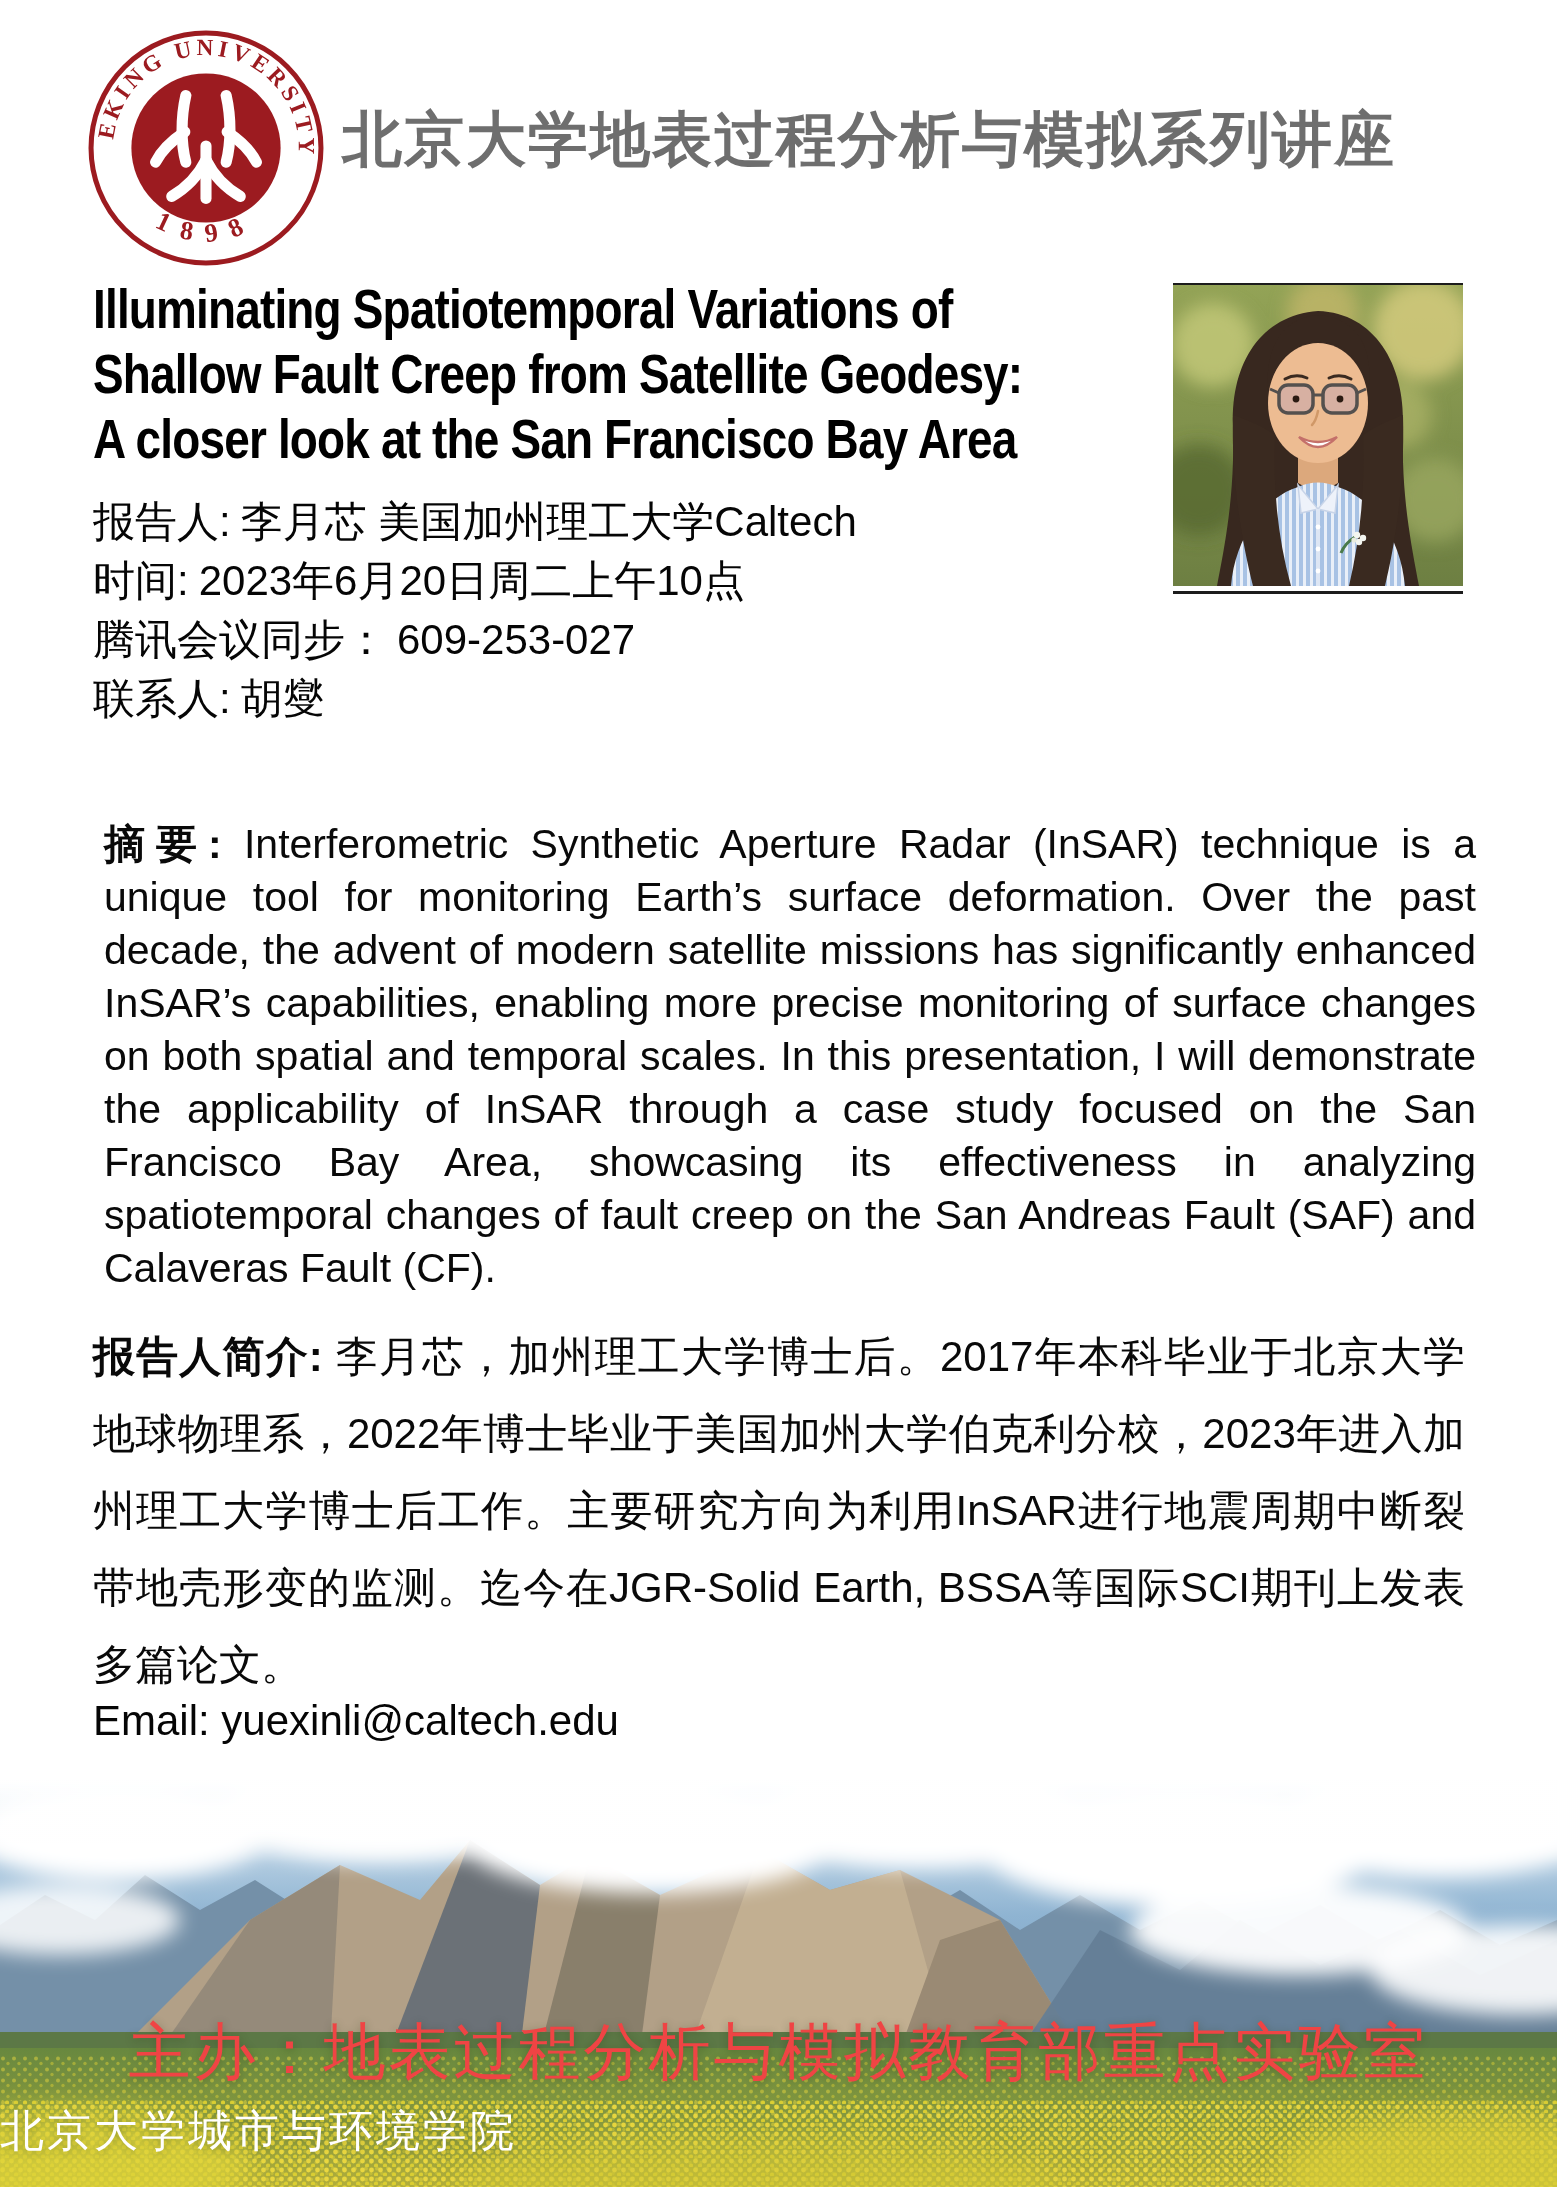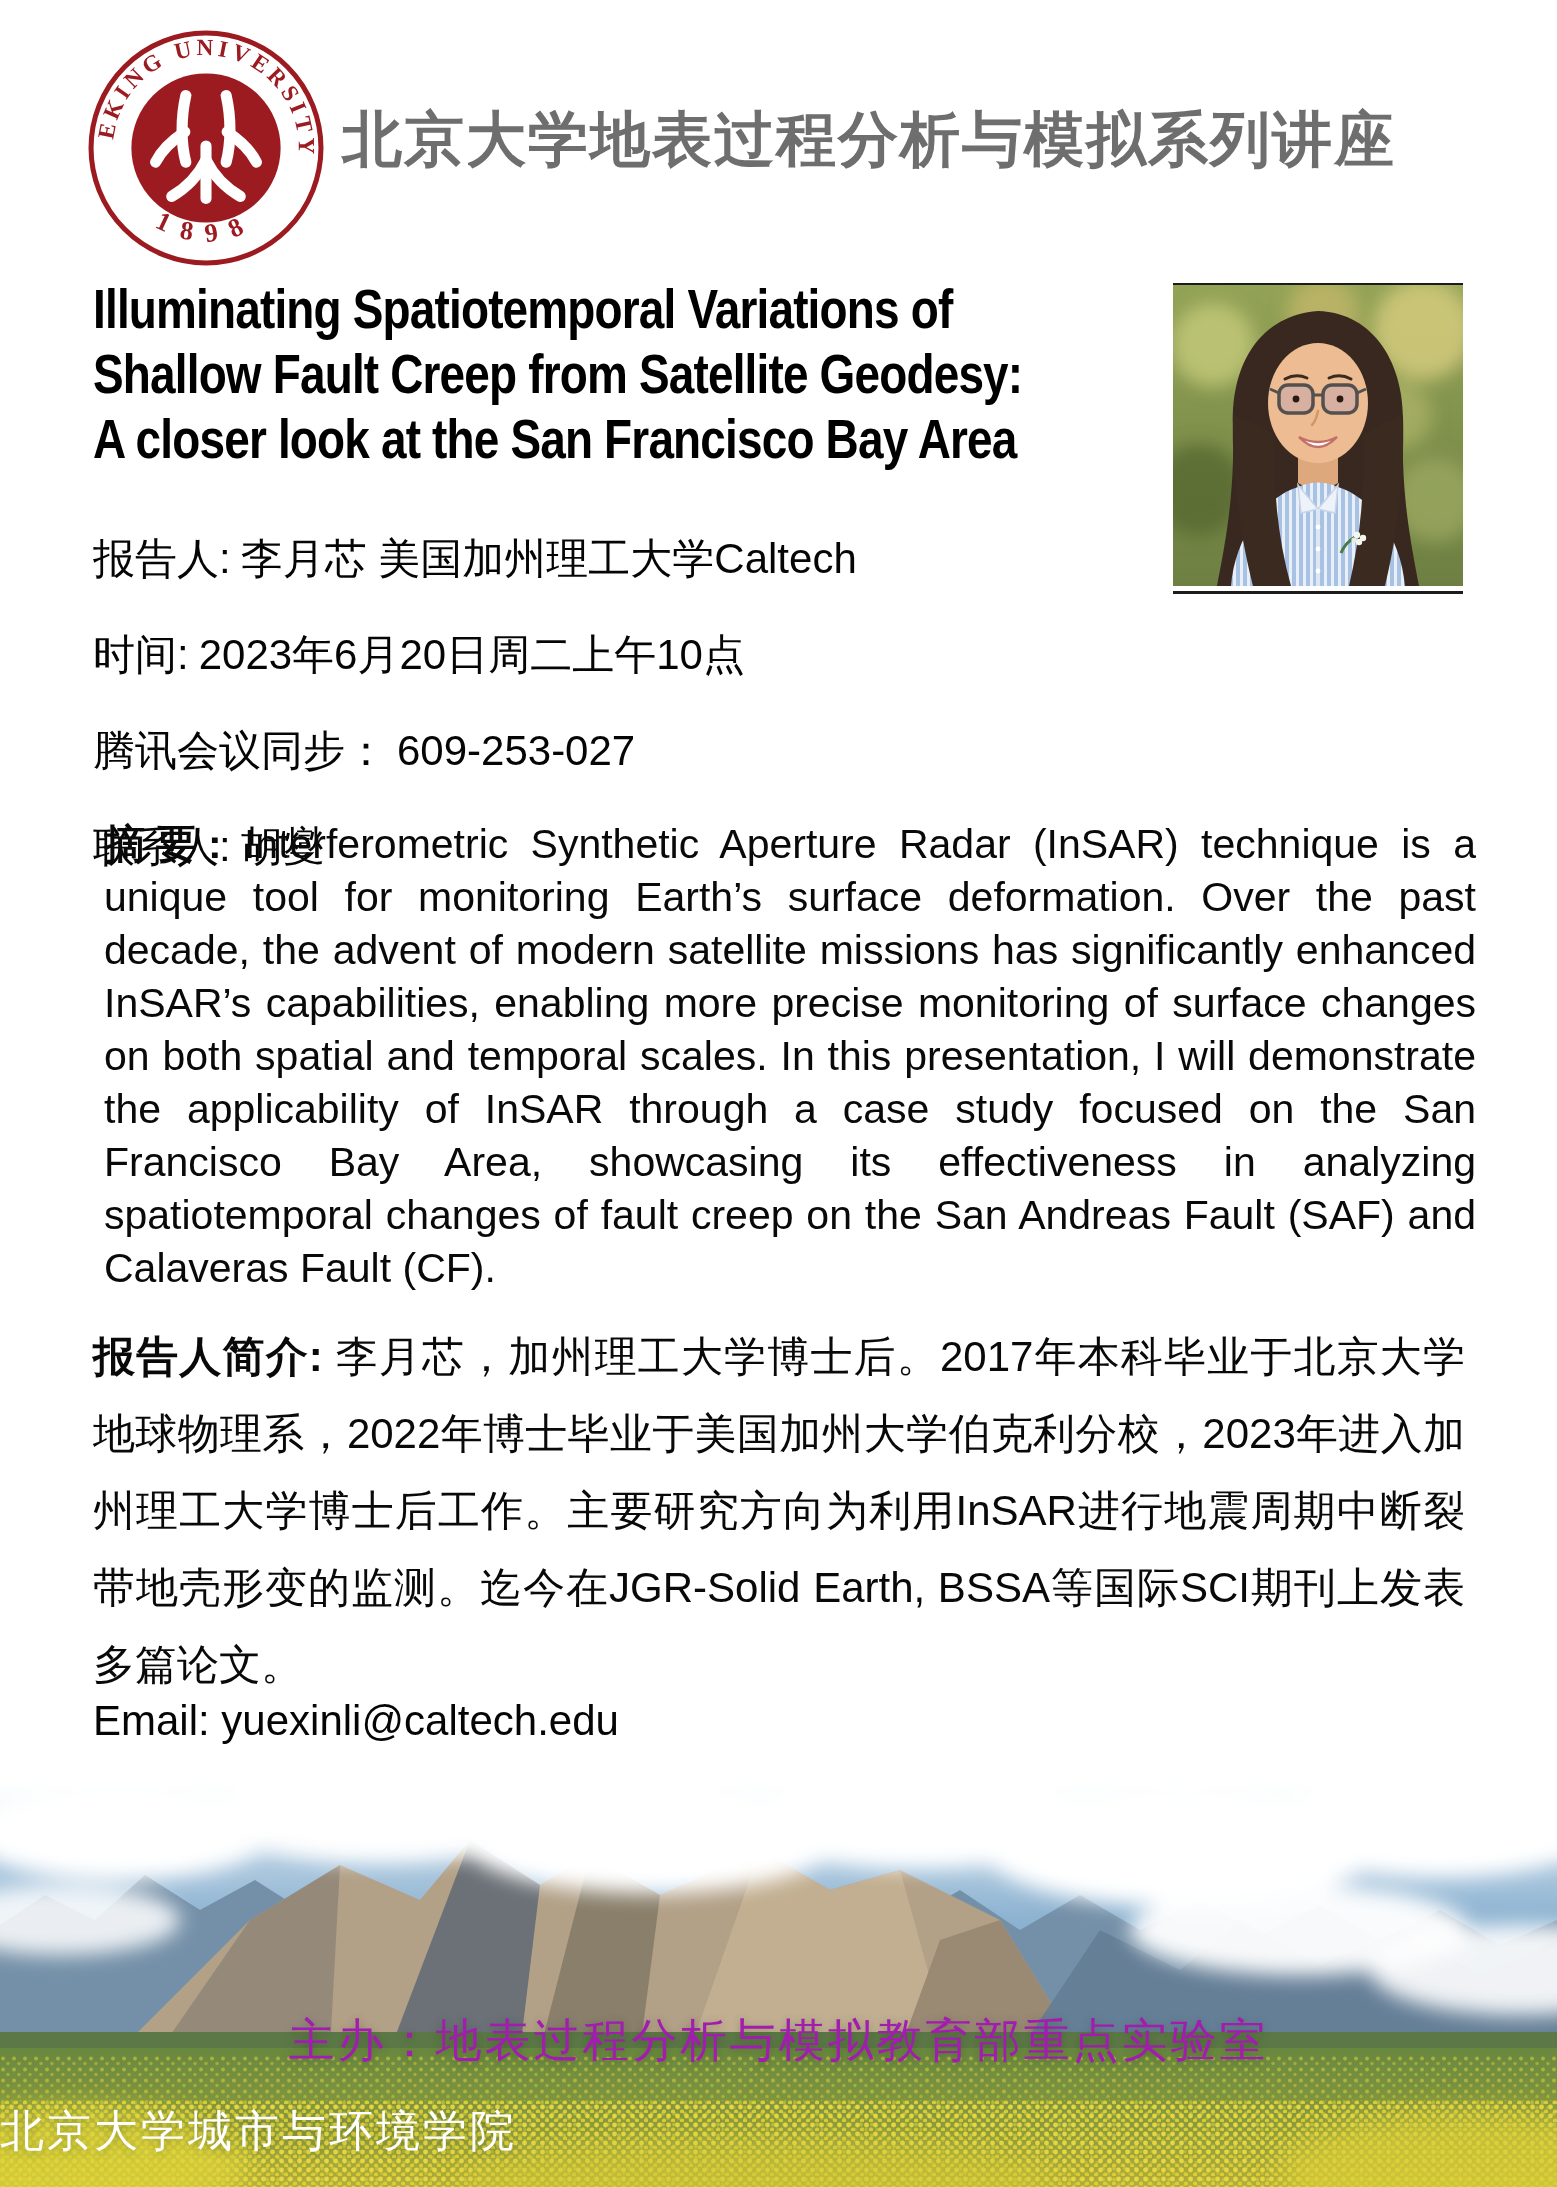--- a/index.html
+++ b/index.html
@@ -28,21 +28,21 @@
   
   .photo{
     position:absolute;left:1173px;top:283px;width:290px;height:306px;
     border-top:2px solid #1c1c1c;border-bottom:3px solid #1c1c1c;
   }
   
   .details{
     position:absolute;left:93px;top:492px;width:1080px;
     font-size:42px;line-height:59px;color:#050505;
   }
-  .details .row{white-space:nowrap;margin-top:37px;}
+  .details .row{white-space:nowrap;}
   .details .lbl{margin-right:10px;}
   
   .abstract{
     position:absolute;left:104px;top:818px;width:1372px;
     font-size:41px;line-height:53px;text-align:justify;color:#090909;
   }
   .para-label{font-weight:700;}
   
   .bio{
     position:absolute;left:93px;top:1318px;width:1372px;
@@ -53,21 +53,21 @@
     position:absolute;left:93px;top:1697px;
     font-size:42px;color:#050505;text-align:center;
   }
   
   .footer{
     position:absolute;left:0;top:1780px;width:1557px;height:407px;
   }
   .footer svg{position:absolute;left:0;top:0;}
   .footer-text1{
     position:absolute;left:0;top:230px;width:100%;
-    text-align:center;color:#a21caf;font-size:46px;font-weight:400;
+    text-align:center;color:#ef4444;font-size:62px;font-weight:400;
     letter-spacing:3px;text-shadow:0 2px 8px rgba(40,60,20,.35);
   }
   .footer-text2{
     position:absolute;left:0;top:322px;width:100%;
     text-align:left;color:#ffffff;font-size:44px;font-weight:400;
     letter-spacing:3px;text-shadow:0 2px 8px rgba(40,60,20,.35);
   }
 </style>
 </head>
 <body>

